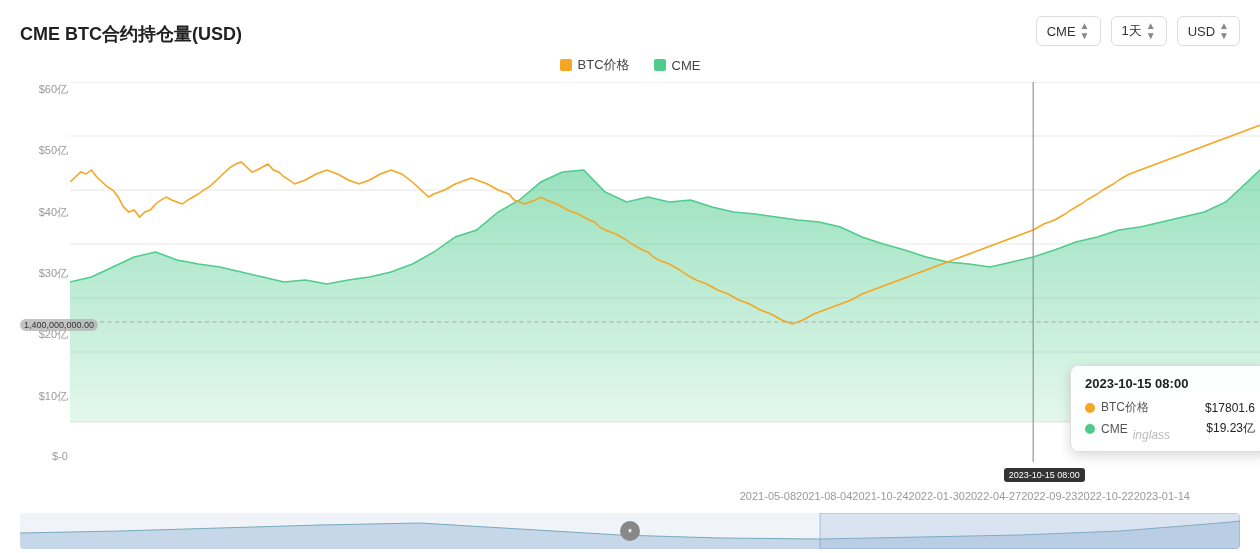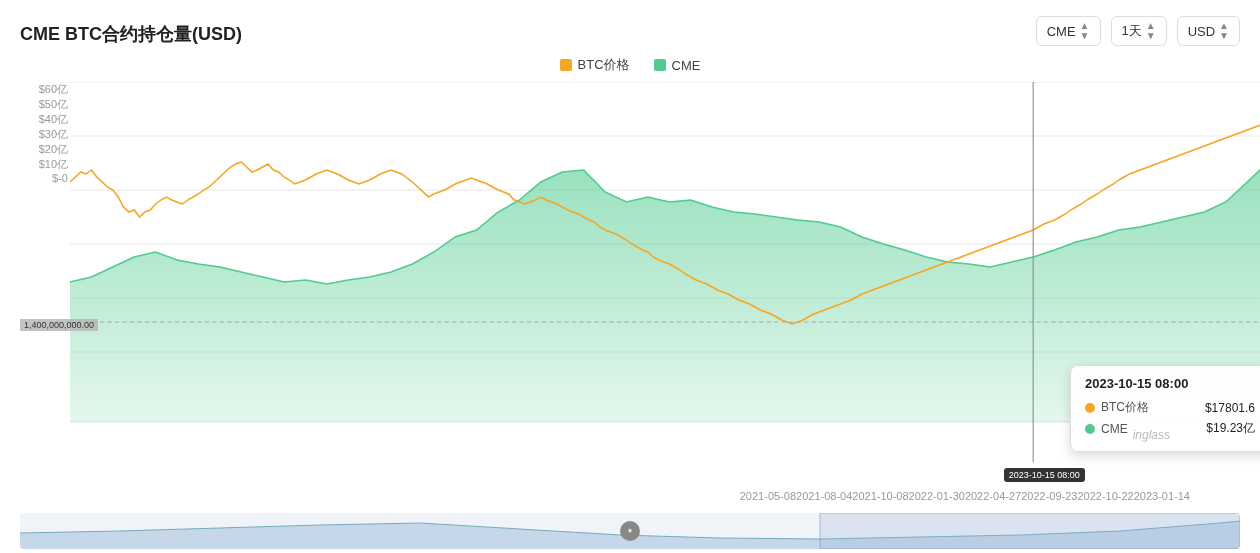--- a/index.html
+++ b/index.html
@@ -95,21 +95,21 @@
       height: 100%;
     }
 
     .y-axis-left {
       position: absolute;
       left: 0;
       top: 0;
       height: 100%;
       display: flex;
       flex-direction: column;
-      justify-content: flex-start;
+      justify-content: space-between;
       font-size: 11px;
       color: #999;
       pointer-events: none;
     }
 
     .x-axis {
       display: flex;
       justify-content: flex-end;
       font-size: 11px;
       color: #999;
@@ -117,21 +117,21 @@
       padding: 0 50px;
     }
 
     .value-label-left {
       position: absolute;
       left: 0;
       background: rgba(200,200,200,0.7);
       font-size: 10px;
       color: #333;
       padding: 1px 4px;
-      border-radius: 0;
+      border-radius: 6px;
     }
 
     .tooltip {
       position: absolute;
       background: rgba(255,255,255,0.95);
       border: 1px solid #ddd;
       border-radius: 8px;
       padding: 10px 14px;
       font-size: 12px;
       color: #333;
@@ -349,21 +349,21 @@
 
     
     <div style="position:absolute; bottom:-20px; left: calc(79% - 30px); background:#333; color:#fff; font-size:9px; padding:2px 5px; border-radius:3px; white-space:nowrap;">
       <span>2023-10-15 08:00</span>
     </div>
   </div>
 
   <div class="x-axis" style="margin-top:28px;">
     <span>2021-05-08</span>
     <span>2021-08-04</span>
-    <span>2021-10-08</span>
+    <span>2021-10-24</span>
     <span>2022-01-30</span>
     <span>2022-04-27</span>
     <span>2022-09-23</span>
     <span>2022-10-22</span>
     <span>2023-01-14</span>
   </div>
 
   <div class="minimap" style="bottom:4px; height:36px;">
     <svg viewBox="0 0 1220 36" preserveAspectRatio="none">
       <path d="M0,36 L0,20 L100,18 L200,15 L300,12 L400,10 L500,16 L600,22 L700,25 L800,26 L900,24 L1000,22 L1100,18 L1200,10 L1220,8 L1220,36 Z" fill="rgba(100,150,200,0.3)" stroke="none"></path>

